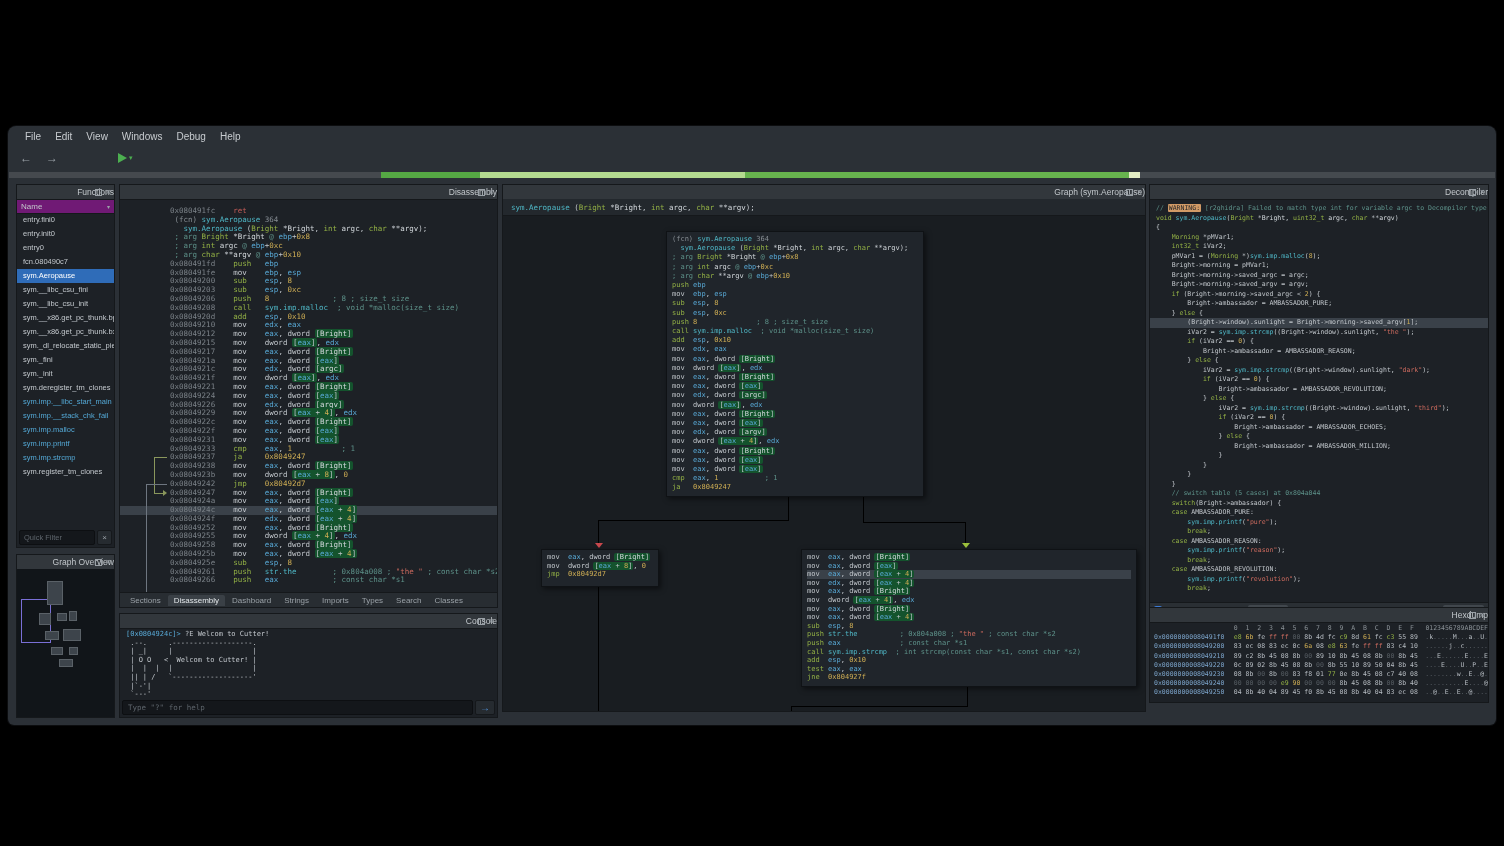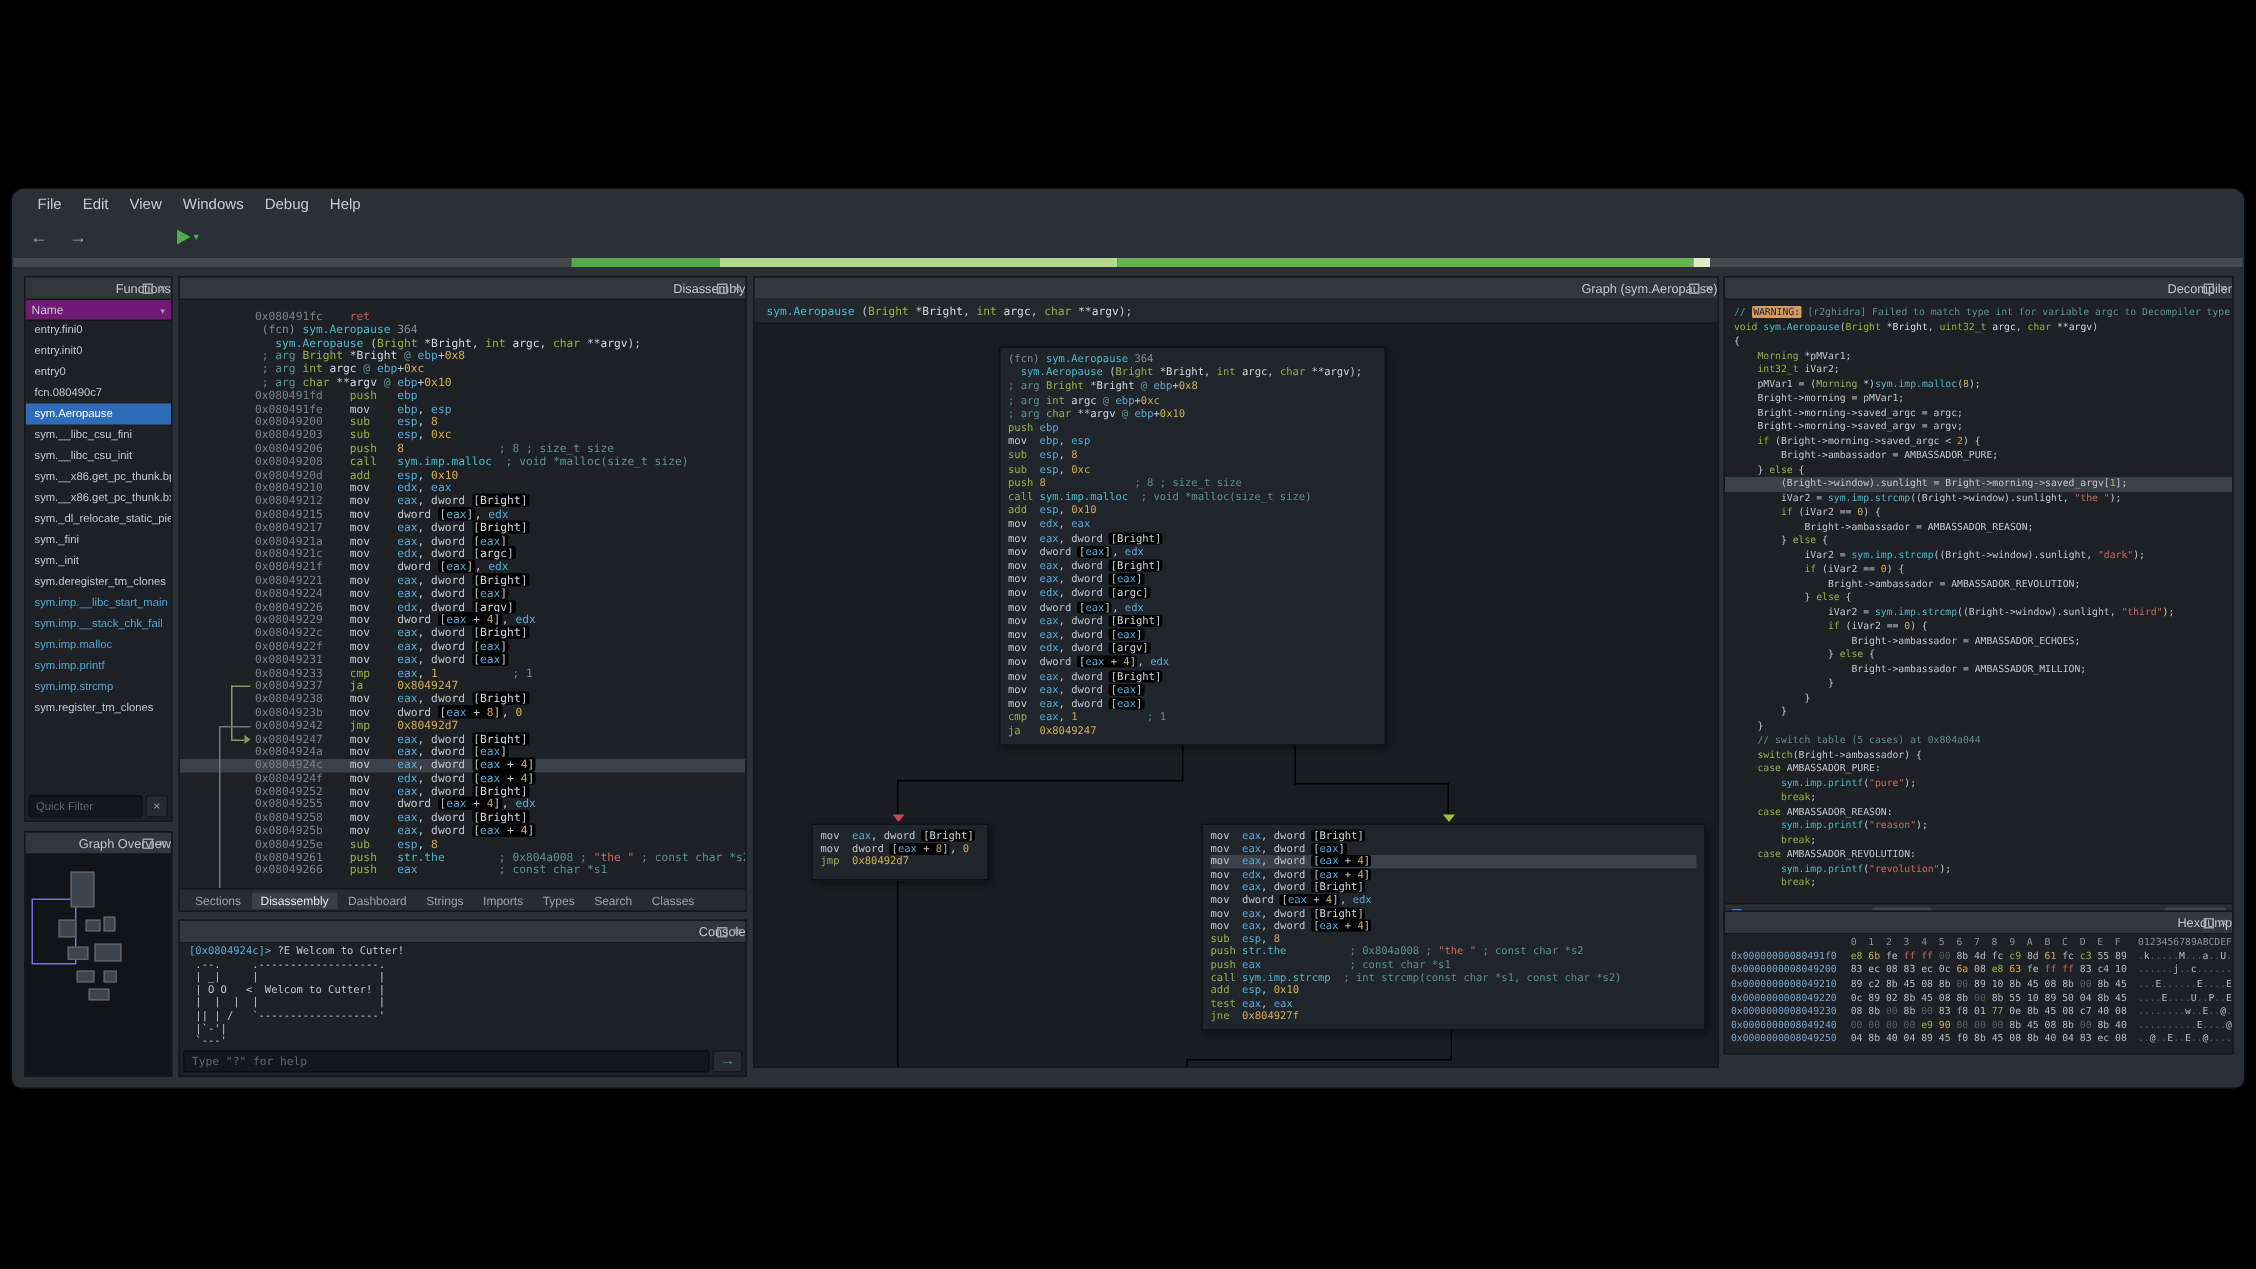--- a/index.html
+++ b/index.html
@@ -27,21 +27,21 @@
   .sqicon{display:inline-block;width:5px;height:5px;border:1px solid #9aa1a7;}
   .xicon{color:#9aa1a7;font-size:9px;line-height:9px;}
   
   .cl{white-space:pre;font-family:"DejaVu Sans Mono",monospace;color:#c2c7cc;}
   .hl{background:#3a4149;}
   .sg-o{color:#7b8288}.sg-m{color:#c2c7cc}.sg-g{color:#93b145}.sg-ret{color:#c25b56}
   .sg-r{color:#58a9d6}.sg-n{color:#cfae54}.sg-c{color:#5d9189}.sg-f{color:#4fb7c6}
   .sg-t{color:#93b145}.sg-p{color:#c2c7cc}.sg-v{color:#d3d8dc}.sg-s{color:#cc6a5e}
   .sg-k{color:#93b145}.sg-d{color:#868d93}.sg-prompt{color:#58a9d6}
   .sg-w{color:#1d2126;background:#d19a66;border-radius:1px;padding:0 1px;}
-  .sg-b{background:#000000;border-radius:2px;padding:0 1px;}
+  .sg-b{background:#14532d;border-radius:2px;padding:0 1px;}
   
   #p-fn{left:8px;top:58px;width:99px;height:364px;}
   .fn-colhdr{height:13px;background:#701a75;border-bottom:1px solid #15181b;display:flex;align-items:center;
     font-size:8px;color:#c2c7cb;padding:0 4px;}
   .fn-colhdr .caret{margin-left:auto;font-size:6px;color:#9aa1a7;}
   #fn-list{position:absolute;top:28px;left:0;right:0;bottom:20px;overflow:hidden;}
   .fn-item{height:14px;line-height:14px;font-size:7.5px;color:#c3c8cd;padding-left:6px;white-space:nowrap;overflow:hidden;}
   .fn-item.imp{color:#53a7d4;}
   .fn-item.sel{background:#2f6cb8;color:#fff;}
   .fn-filter{position:absolute;left:2px;right:2px;bottom:2px;height:15px;display:flex;gap:2px;}

